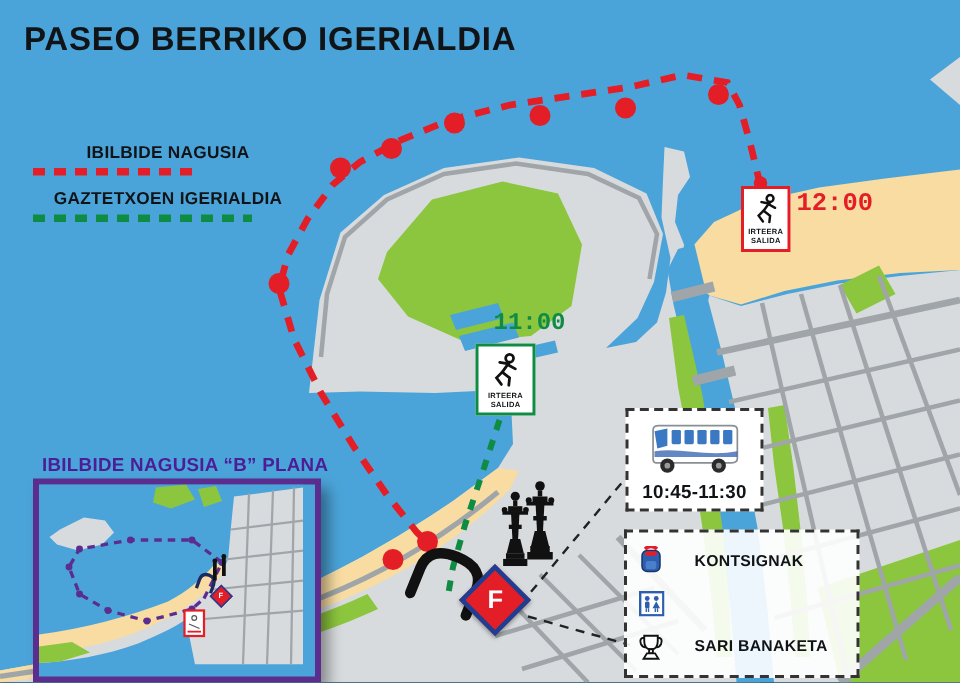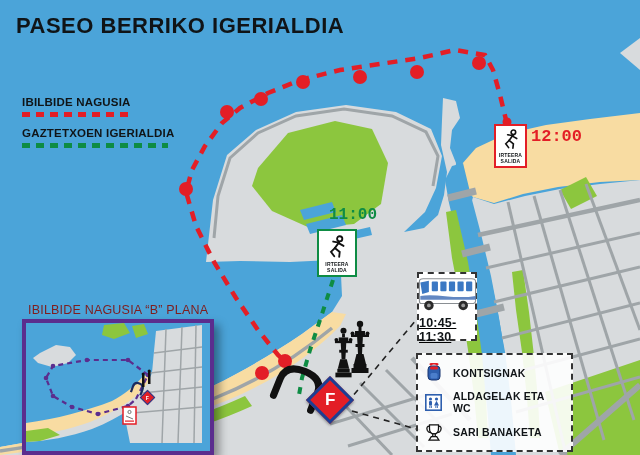--- a/index.html
+++ b/index.html
@@ -8,64 +8,64 @@
     font-family:"Liberation Sans",sans-serif;background:#4BA4D9;
   }
   .stage svg{display:block;}
   #map{position:absolute;left:0;top:0;}
 
   .title{
     position:absolute;left:16px;top:13px;font-size:22px;font-weight:800;
     letter-spacing:.5px;color:#101417;
   }
 
-  .legend{position:absolute;left:22px;top:96px;width:180px;}
+  .legend{position:absolute;left:22px;top:96px;width:180px;text-align:center;}
   .legend .lbl{font-size:11.5px;font-weight:800;color:#101417;letter-spacing:.2px;}
   .dashbar{height:5px;margin:4px 0 10px 0;}
   .dash-red{width:112px;background:repeating-linear-gradient(90deg,#E31E26 0 8px,transparent 8px 14px);}
   .dash-green{width:146px;background:repeating-linear-gradient(90deg,#0E8C44 0 8px,transparent 8px 14px);}
 
   .time-label{position:absolute;font-weight:800;font-family:Liberation Mono, monospace;}
   .t1100{left:329px;top:206px;font-size:16px;color:#0E8C44;}
   .t1200{left:531px;top:127px;font-size:17px;color:#E31E26;}
 
   .salida-box{
     position:absolute;background:#fff;display:flex;flex-direction:column;
     align-items:center;justify-content:flex-end;padding:2px 1px;box-sizing:border-box;
   }
   .salida-box .runner{flex:1;display:flex;align-items:center;}
   .salida-box .l{font-size:5px;font-weight:800;color:#101417;line-height:1.25;letter-spacing:.2px;}
   .b1100{left:317px;top:229px;width:40px;height:48px;border:2.5px solid #0E8C44;}
   .b1200{left:494px;top:124px;width:33px;height:44px;border:2.5px solid #E31E26;}
 
   .bus-box{
-    position:absolute;left:417px;top:272px;width:60px;height:69px;background:#fff;
+    position:absolute;left:417px;top:272px;width:92px;height:69px;background:#fff;
     border:2.5px dashed #333;box-sizing:border-box;display:flex;flex-direction:column;
-    align-items:center;gap:2px;text-decoration:underline;
+    align-items:center;justify-content:center;gap:2px;
   }
   .bus-time{font-size:12.5px;font-weight:800;color:#101417;letter-spacing:.2px;}
 
   .services{
     position:absolute;left:416px;top:353px;width:157px;height:99px;
     background:rgba(255,255,255,.9);border:2.5px dashed #333;box-sizing:border-box;
     display:flex;flex-direction:column;justify-content:space-around;padding:4px 6px;
   }
-  .srow{display:flex;align-items:center;gap:9px;}
+  .srow{display:flex;align-items:center;gap:19px;}
   .srow .ic{width:20px;display:flex;justify-content:center;}
   .srow .sl{font-size:10.5px;font-weight:800;color:#101417;letter-spacing:.2px;}
 
   .fmarker{
     position:absolute;left:313px;top:383px;width:28px;height:28px;background:#E31E26;
     border:3px solid #1C3F94;transform:rotate(45deg);display:flex;align-items:center;
     justify-content:center;box-shadow:1px 1px 3px rgba(0,0,0,.4);
   }
   .fmarker span{transform:rotate(-45deg);color:#fff;font-weight:800;font-size:17px;}
 
   .inset-title{
-    position:absolute;left:28px;top:303px;font-size:12.5px;font-weight:400;color:#7f1d1d;
+    position:absolute;left:28px;top:303px;font-size:12.5px;font-weight:700;color:#4c1d95;
     letter-spacing:.2px;
   }
   .inset{
     position:absolute;left:22px;top:319px;width:184px;height:128px;
     border:4px solid #5B2D8E;background:#4BA4D9;box-shadow:5px 6px 9px rgba(0,0,0,.4);
   }
   .mini-f{
     position:absolute;left:116px;top:69px;width:9px;height:9px;background:#E31E26;
     border:1px solid #1C3F94;transform:rotate(45deg);display:flex;align-items:center;justify-content:center;
   }
@@ -297,21 +297,20 @@
               <rect x="4" y="7" width="3" height="4.5" rx="1"></rect>
             <rect x="4.4" y="11.5" width="0.9" height="2.5"></rect>
               <rect x="5.9" y="11.5" width="0.9" height="2.5"></rect>
             <circle cx="11.5" cy="5" r="1.6"></circle>
               <polygon points="11.5,6.8 14,11.5 9,11.5"></polygon>
             <rect x="10.4" y="11.5" width="0.9" height="2.5"></rect>
               <rect x="11.9" y="11.5" width="0.9" height="2.5"></rect>
           </g>
         </svg>
       </span>
-      <span class="sl">ALDAGELAK ETA WC</span>
     </div>
     <div class="srow">
       <span class="ic">
         <svg width="18" height="19" viewBox="0 0 20 21">
           <g fill="#fff" stroke="#111" stroke-width="1.4">
             <path d="M5,2 L15,2 L15,6 Q15,12 10,12 Q5,12 5,6 Z"></path>
             <path d="M5,3.5 Q1,3.5 2.5,8 Q3.5,10.5 6,10.5" fill="none"></path>
             <path d="M15,3.5 Q19,3.5 17.5,8 Q16.5,10.5 14,10.5" fill="none"></path>
             <rect x="8.6" y="12" width="2.8" height="3"></rect>
             <polygon points="4.5,19 15.5,19 13,15 7,15"></polygon>

